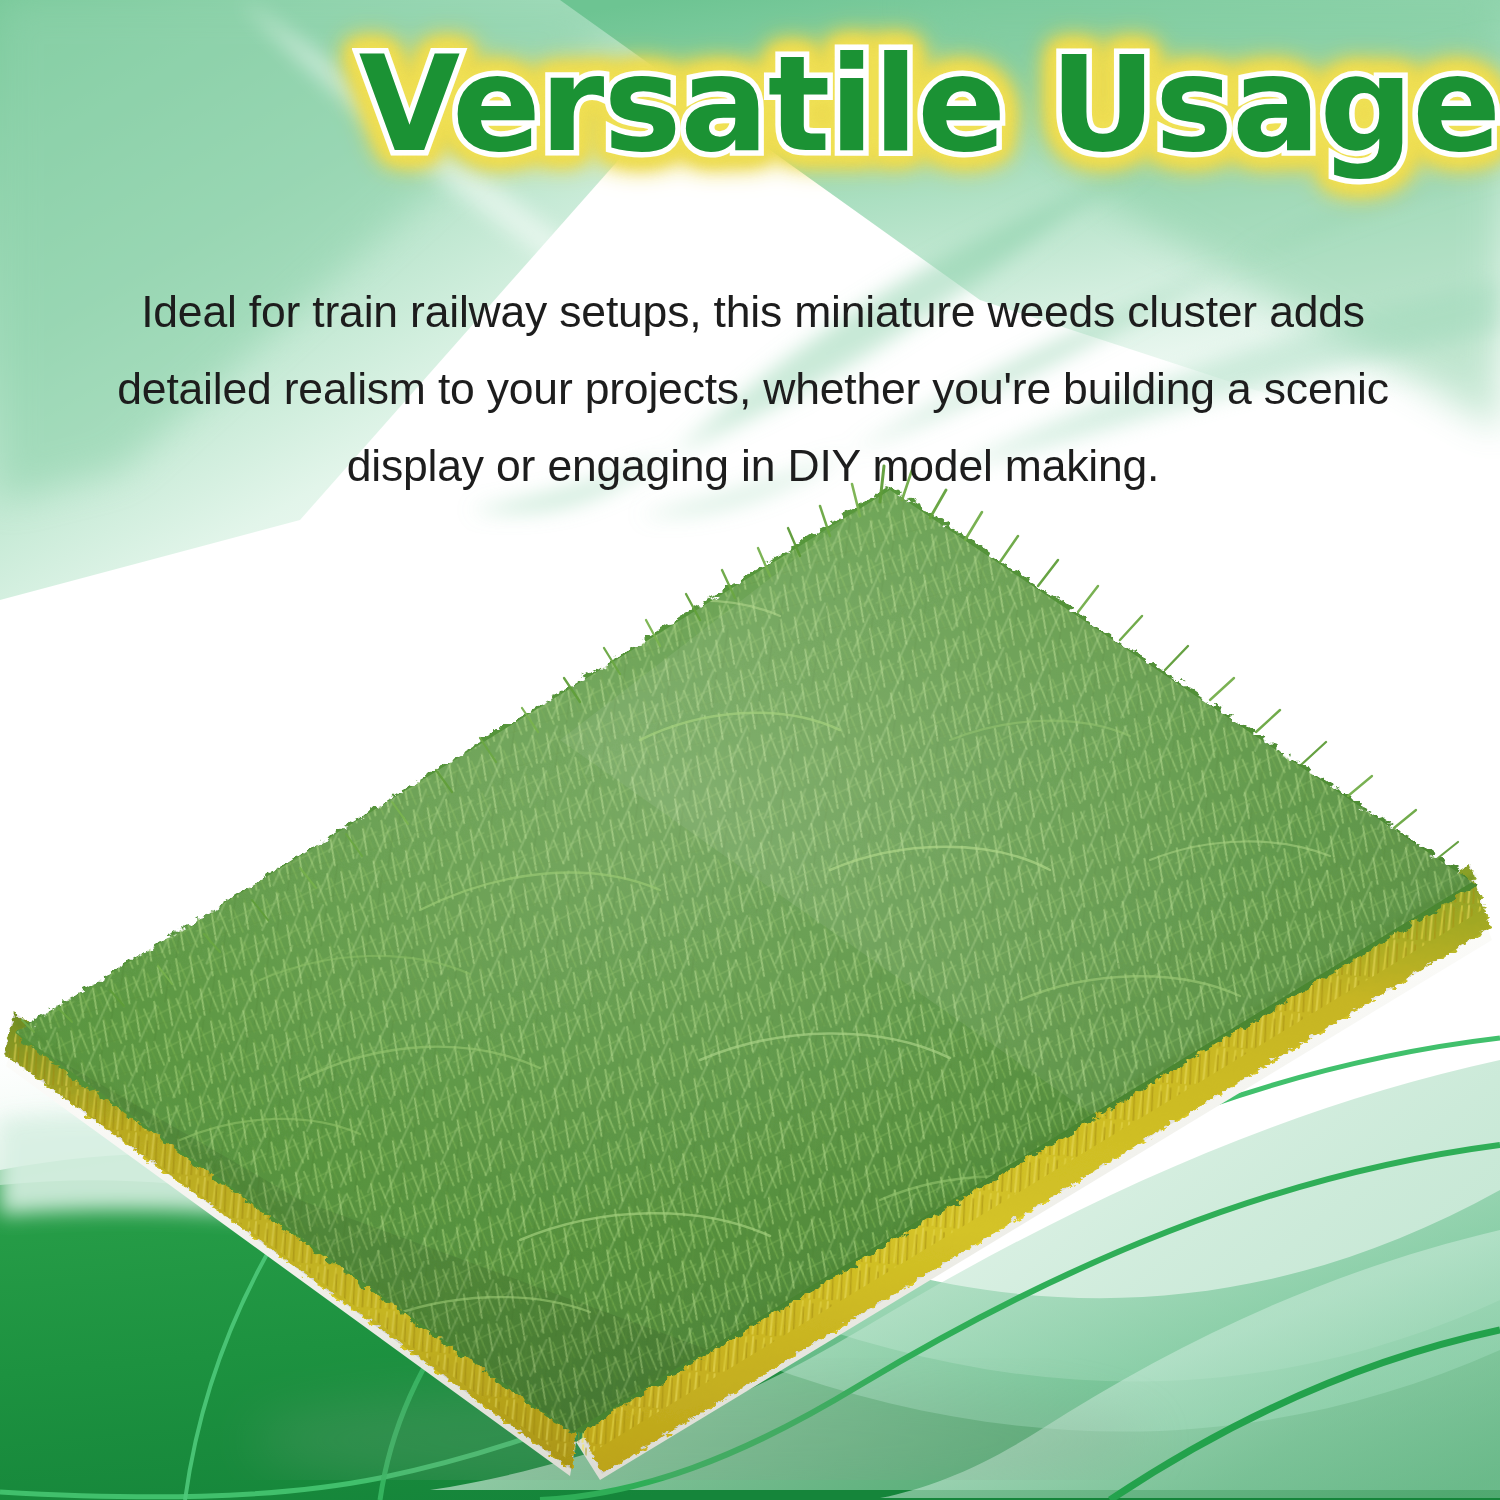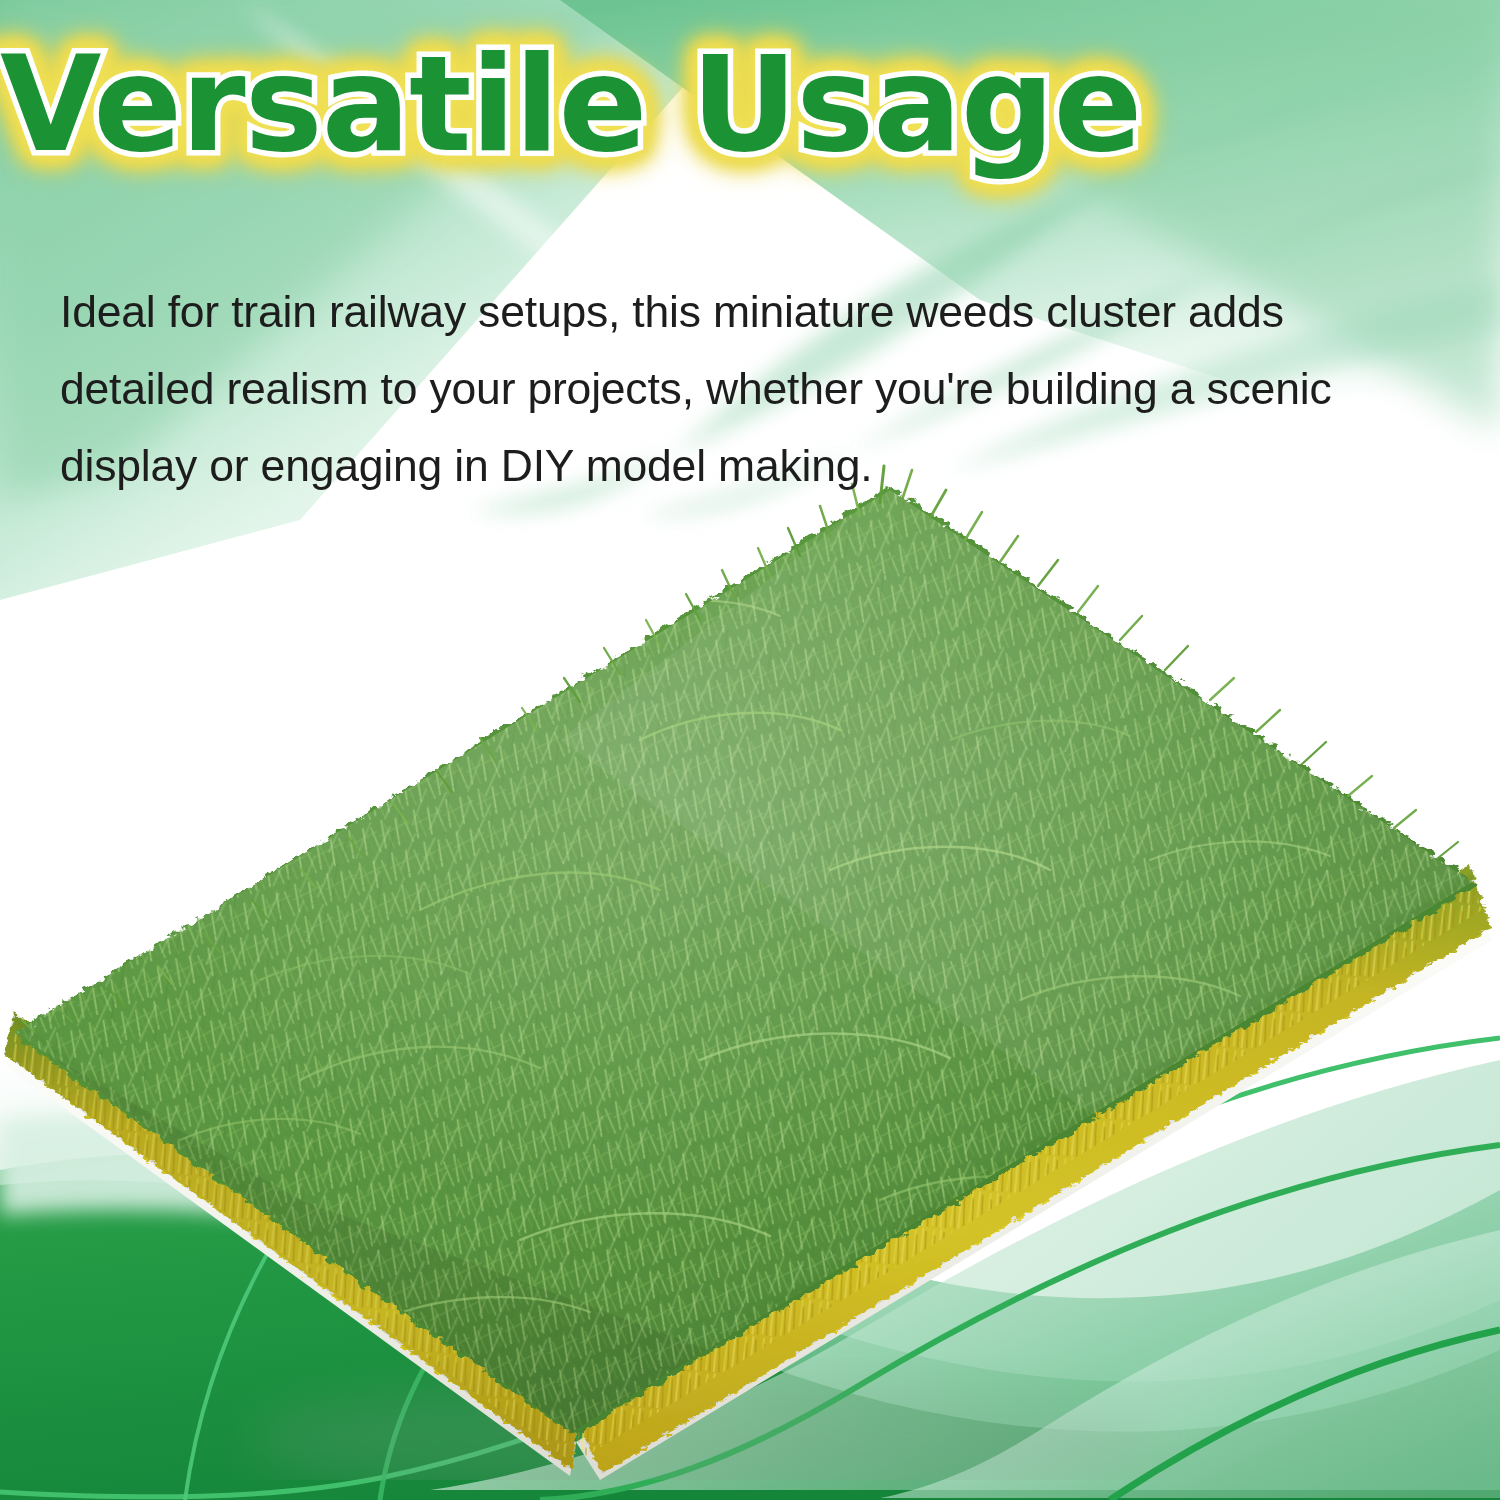--- a/index.html
+++ b/index.html
@@ -5,42 +5,43 @@
   html,body{margin:0;padding:0;background:#fff;}
   body{width:1500px;height:1500px;overflow:hidden;font-family:"Liberation Sans",sans-serif;}
 
   #page{position:relative;width:1500px;height:1500px;overflow:hidden;background:#ffffff;}
 
   
   .bg-layer{position:absolute;inset:0;pointer-events:none;}
   #bg-svg{position:absolute;left:0;top:0;width:1500px;height:1500px;display:block;}
 
   
-  #title-wrap{position:absolute;left:0;top:38px;width:1500px;text-align:left;z-index:40;}
+  #title-wrap{position:absolute;left:0;top:38px;width:1500px;text-align:right;z-index:40;}
   #title-text{
     display:inline-block;
     font-family:"DejaVu Sans",sans-serif;
     font-weight:700;
     font-size:131px;
     line-height:1.02;
     letter-spacing:-1px;
     color:#1b9234;
     -webkit-text-stroke:11px #ffffff;
     paint-order:stroke fill;
     filter:
       drop-shadow(0 0 7px #efe055)
       drop-shadow(0 0 9px #efe055)
       drop-shadow(0 0 11px #ecd94e)
       drop-shadow(0 0 5px #e9d446);
     white-space:nowrap;
   }
 
   
   #desc{
-    position:absolute;left:60px;top:228px;width:1350px;
+    position:absolute;left:78px;top:228px;width:1350px;
+    text-align:center;
     font-family:"Liberation Sans",sans-serif;
     font-size:44.5px;
     line-height:77px;
     color:#1d1d1d;
     z-index:35;
     letter-spacing:-0.2px;
   }
 
   
   #product{position:absolute;left:0;top:440px;width:1500px;height:1040px;z-index:25;}

